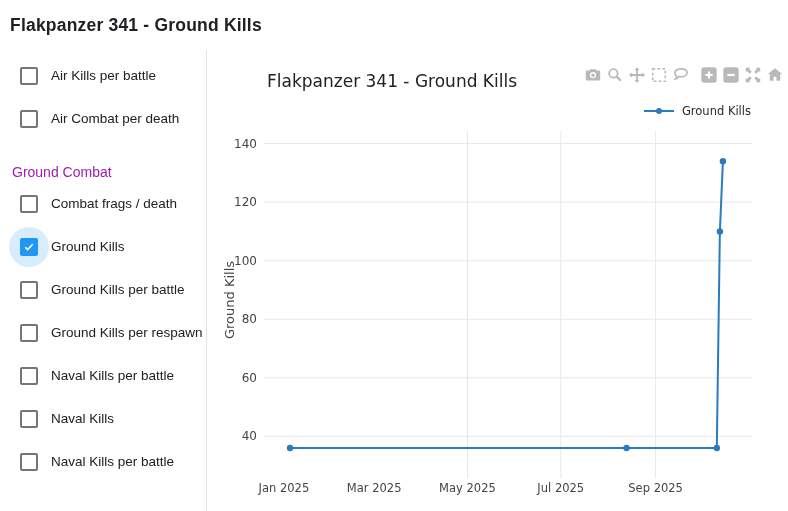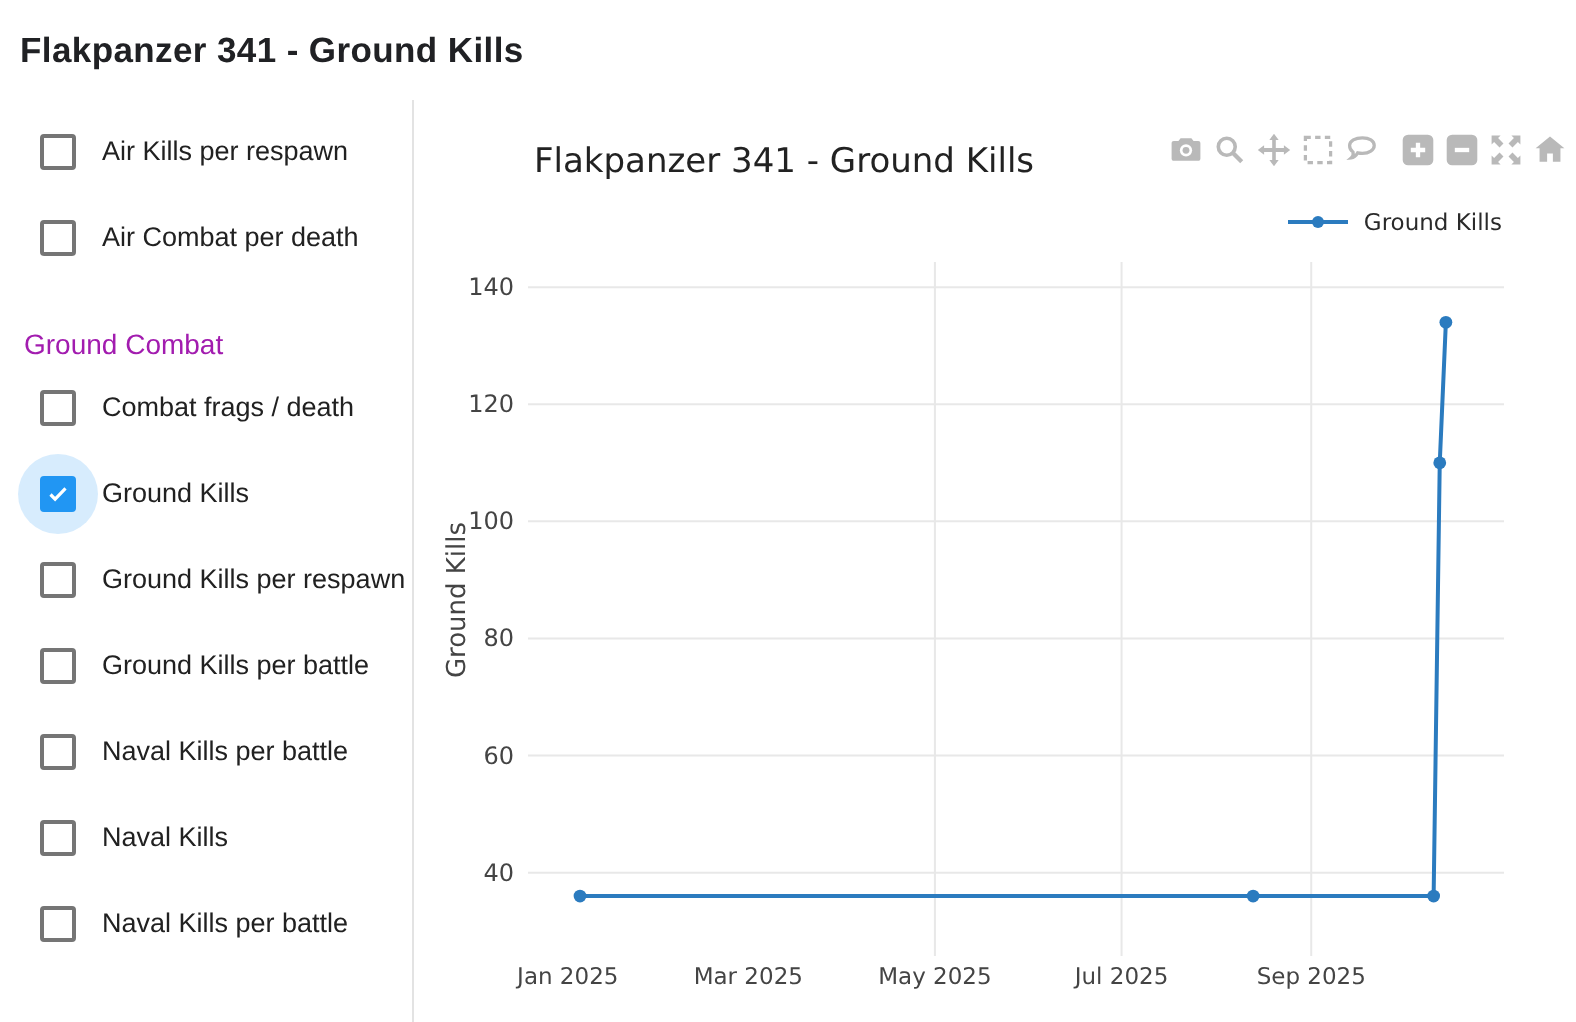--- a/index.html
+++ b/index.html
@@ -45,21 +45,21 @@
 </div>
 
 <div class="main">
 
   <aside class="sidebar">
     <div id="sidebar-list">
         <div class="side-row">
           <span class="cb-wrap">
             <span class="cb"></span>
           </span>
-          <span class="side-label">Air Kills per respawn</span>
+          <span class="side-label">Air Kills per battle</span>
         </div>
         <div class="side-row">
           <span class="cb-wrap">
             <span class="cb"></span>
           </span>
           <span class="side-label">Air Combat per death</span>
         </div>
         <div class="side-header">Ground Combat</div>
         <div class="side-row">
           <span class="cb-wrap">
@@ -74,27 +74,27 @@
                 <path d="M4.5 12.5l4.6 4.6L19.5 6.4" fill="none" stroke="#fff" stroke-width="3.2"></path>
               </svg>
             </span>
           </span>
           <span class="side-label">Ground Kills</span>
         </div>
         <div class="side-row">
           <span class="cb-wrap">
             <span class="cb"></span>
           </span>
+          <span class="side-label">Ground Kills per battle</span>
+        </div>
+        <div class="side-row">
+          <span class="cb-wrap">
+            <span class="cb"></span>
+          </span>
           <span class="side-label">Ground Kills per respawn</span>
-        </div>
-        <div class="side-row">
-          <span class="cb-wrap">
-            <span class="cb"></span>
-          </span>
-          <span class="side-label">Ground Kills per battle</span>
         </div>
         <div class="side-row">
           <span class="cb-wrap">
             <span class="cb"></span>
           </span>
           <span class="side-label">Naval Kills per battle</span>
         </div>
         <div class="side-row">
           <span class="cb-wrap">
             <span class="cb"></span>

